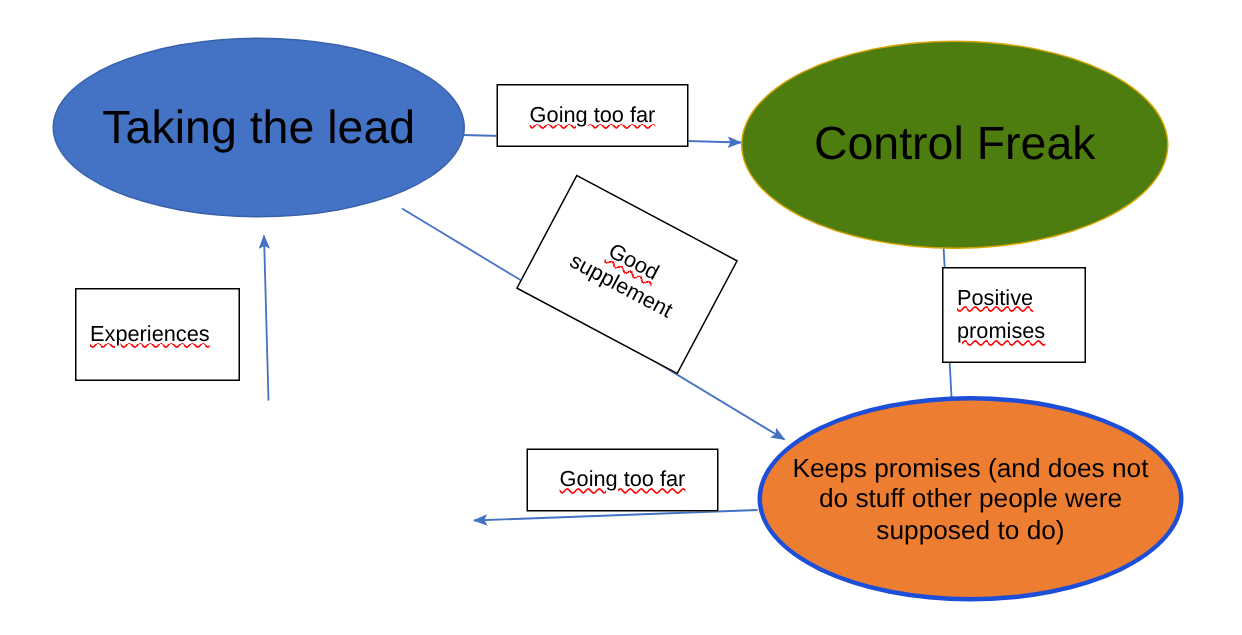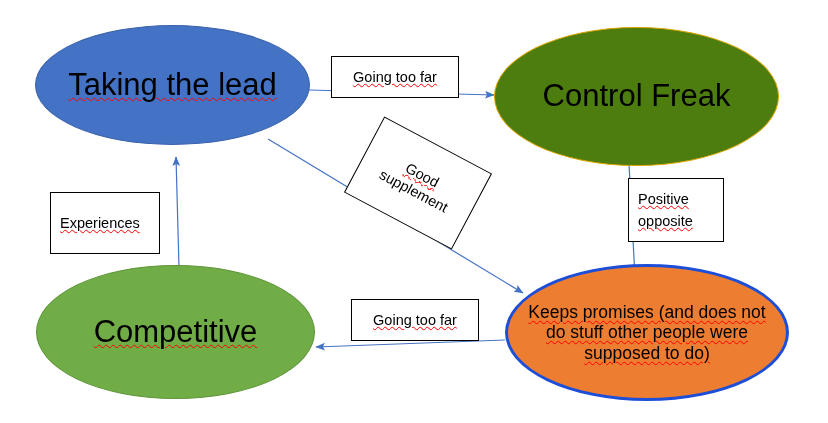--- a/index.html
+++ b/index.html
@@ -33,21 +33,20 @@
     justify-content: center;
     text-align: center;
     border-radius: 50%;
     box-sizing: border-box;
     color: #000000;
     line-height: 1.18;
   }
   .node-text {
     display: block;
     padding: 0 10px;
-    text-decoration: underline;
     text-decoration-color: #ff0000;
     text-decoration-style: wavy;
     text-decoration-thickness: 1px;
     text-underline-offset: 2px;
   }
   .node-text.no-squiggle {
     text-decoration: none;
   }
   .node-blue   { background: #4472C4; border: 1px solid #3a62aa; }
   .node-yellow { background: #4d7c0f; border: 1px solid #d9a400; }
@@ -118,42 +117,39 @@
   </svg>
 
   <div class="node node-blue" id="node-taking-the-lead" style="left:35px; top:25px; width:275px; height:120px; font-size:31px;">
     <span class="node-text">Taking the lead</span>
   </div>
 
   <div class="node node-yellow" id="node-control-freak" style="left:494px; top:27px; width:285px; height:139px; font-size:31px;">
     <span class="node-text no-squiggle">Control Freak</span>
   </div>
 
-  <div class="node node-green" id="node-competitive" style="left:36px; top:265px; width:279px; height:134px; font-size:31px;">
-    <span class="node-text">Competitive</span>
-  </div>
 
   <div class="node node-orange" id="node-keeps-promises" style="left:505px; top:264px; width:284px; height:137px; font-size:17.5px;">
     <span class="node-text">Keeps promises (and does not do stuff other people were supposed to do)</span>
   </div>
 
   <div class="label-box" id="label-going-too-far-top" style="left:331px; top:56px; width:128px; height:32px; align-items:center;">
     <span class="label-line">Going too far</span>
   </div>
 
   <div class="label-box" id="label-good-supplement" style="left:357px; top:140px; width:122px; height:86px;">
     <span class="stack">
       <span class="label-line">Good</span>
       <span class="label-line plain">supplement</span>
     </span>
   </div>
 
   <div class="label-box" id="label-positive-opposite" style="left:628px; top:178px; width:96px; height:64px;">
     <span class="label-line">Positive</span>
-    <span class="label-line">opposite</span>
+    <span class="label-line">promises</span>
   </div>
 
   <div class="label-box" id="label-experiences-as-difficult" style="left:50px; top:192px; width:110px; height:62px;">
     <span class="label-line">Experiences</span>
   </div>
 
   <div class="label-box" id="label-going-too-far-bottom" style="left:351px; top:299px; width:128px; height:32px; align-items:center;">
     <span class="label-line">Going too far</span>
   </div>
 

